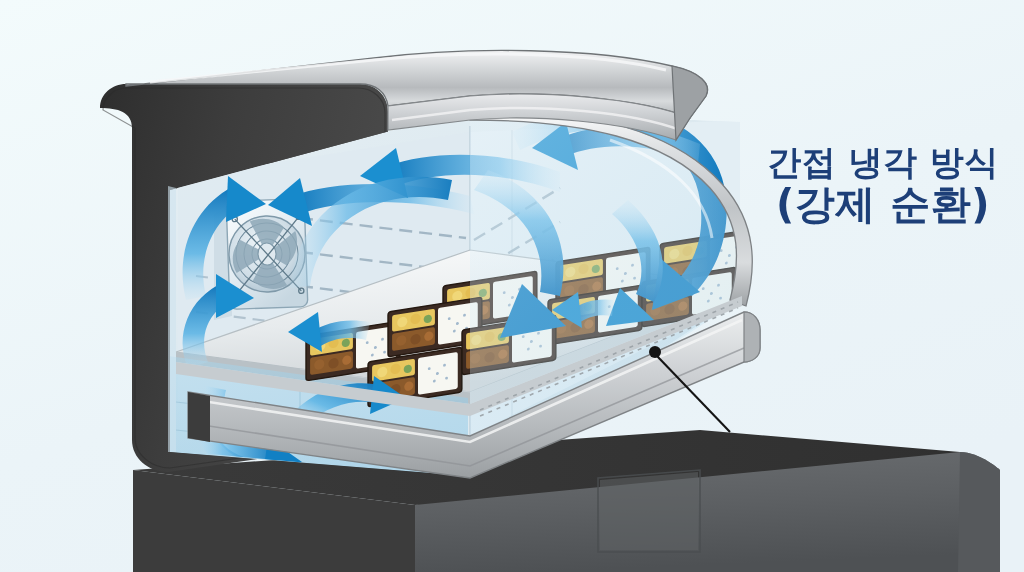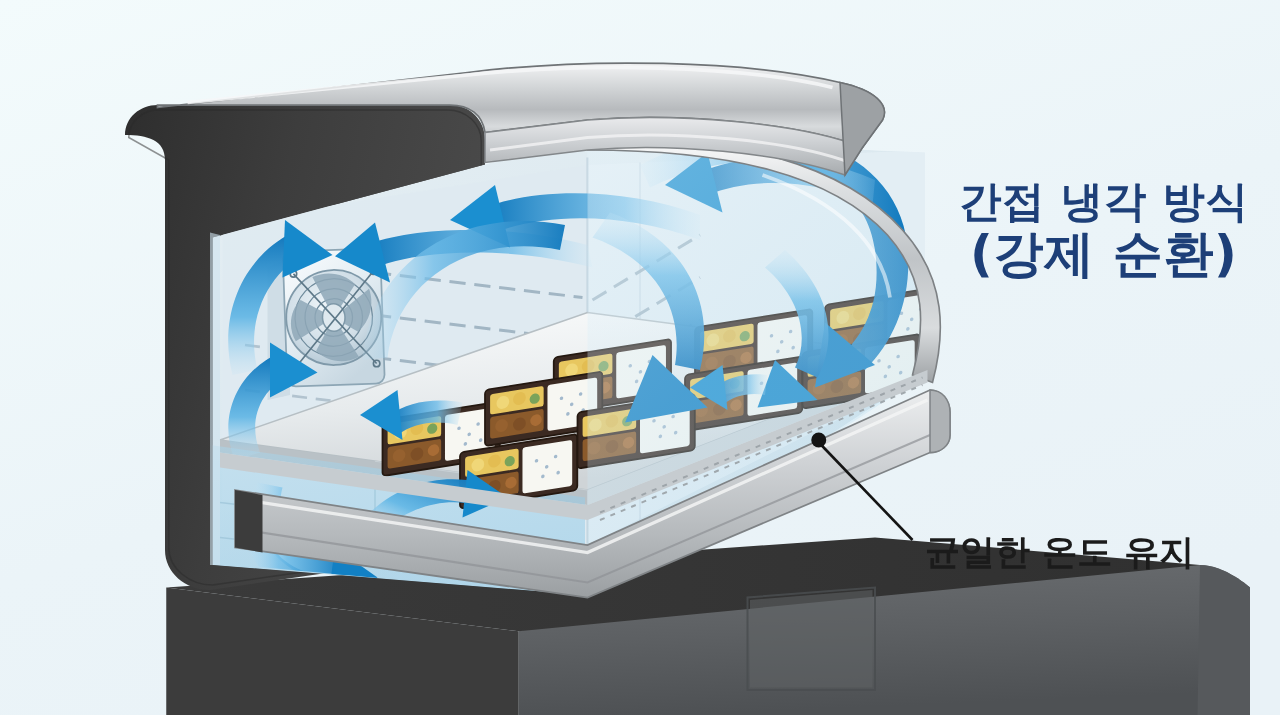--- a/index.html
+++ b/index.html
@@ -548,15 +548,14 @@
       <circle cx="655" cy="352" r="6" fill="#141414"></circle>
       <line x1="657" y1="356" x2="730" y2="432" stroke="#141414" stroke-width="2.1"></line>
     </g>
   </svg>
 
   <div id="title-block">
     <div class="title-line1" style="color:#1d3f78;">간접 냉각 방식</div>
     <div class="title-line2" style="color:#1d3f78;">(강제 순환)</div>
   </div>
 
-  <div id="callout-label" style="color:#1b1b1b;">균일한 온도 유지</div>
 
 </div>
 
 </body></html>

